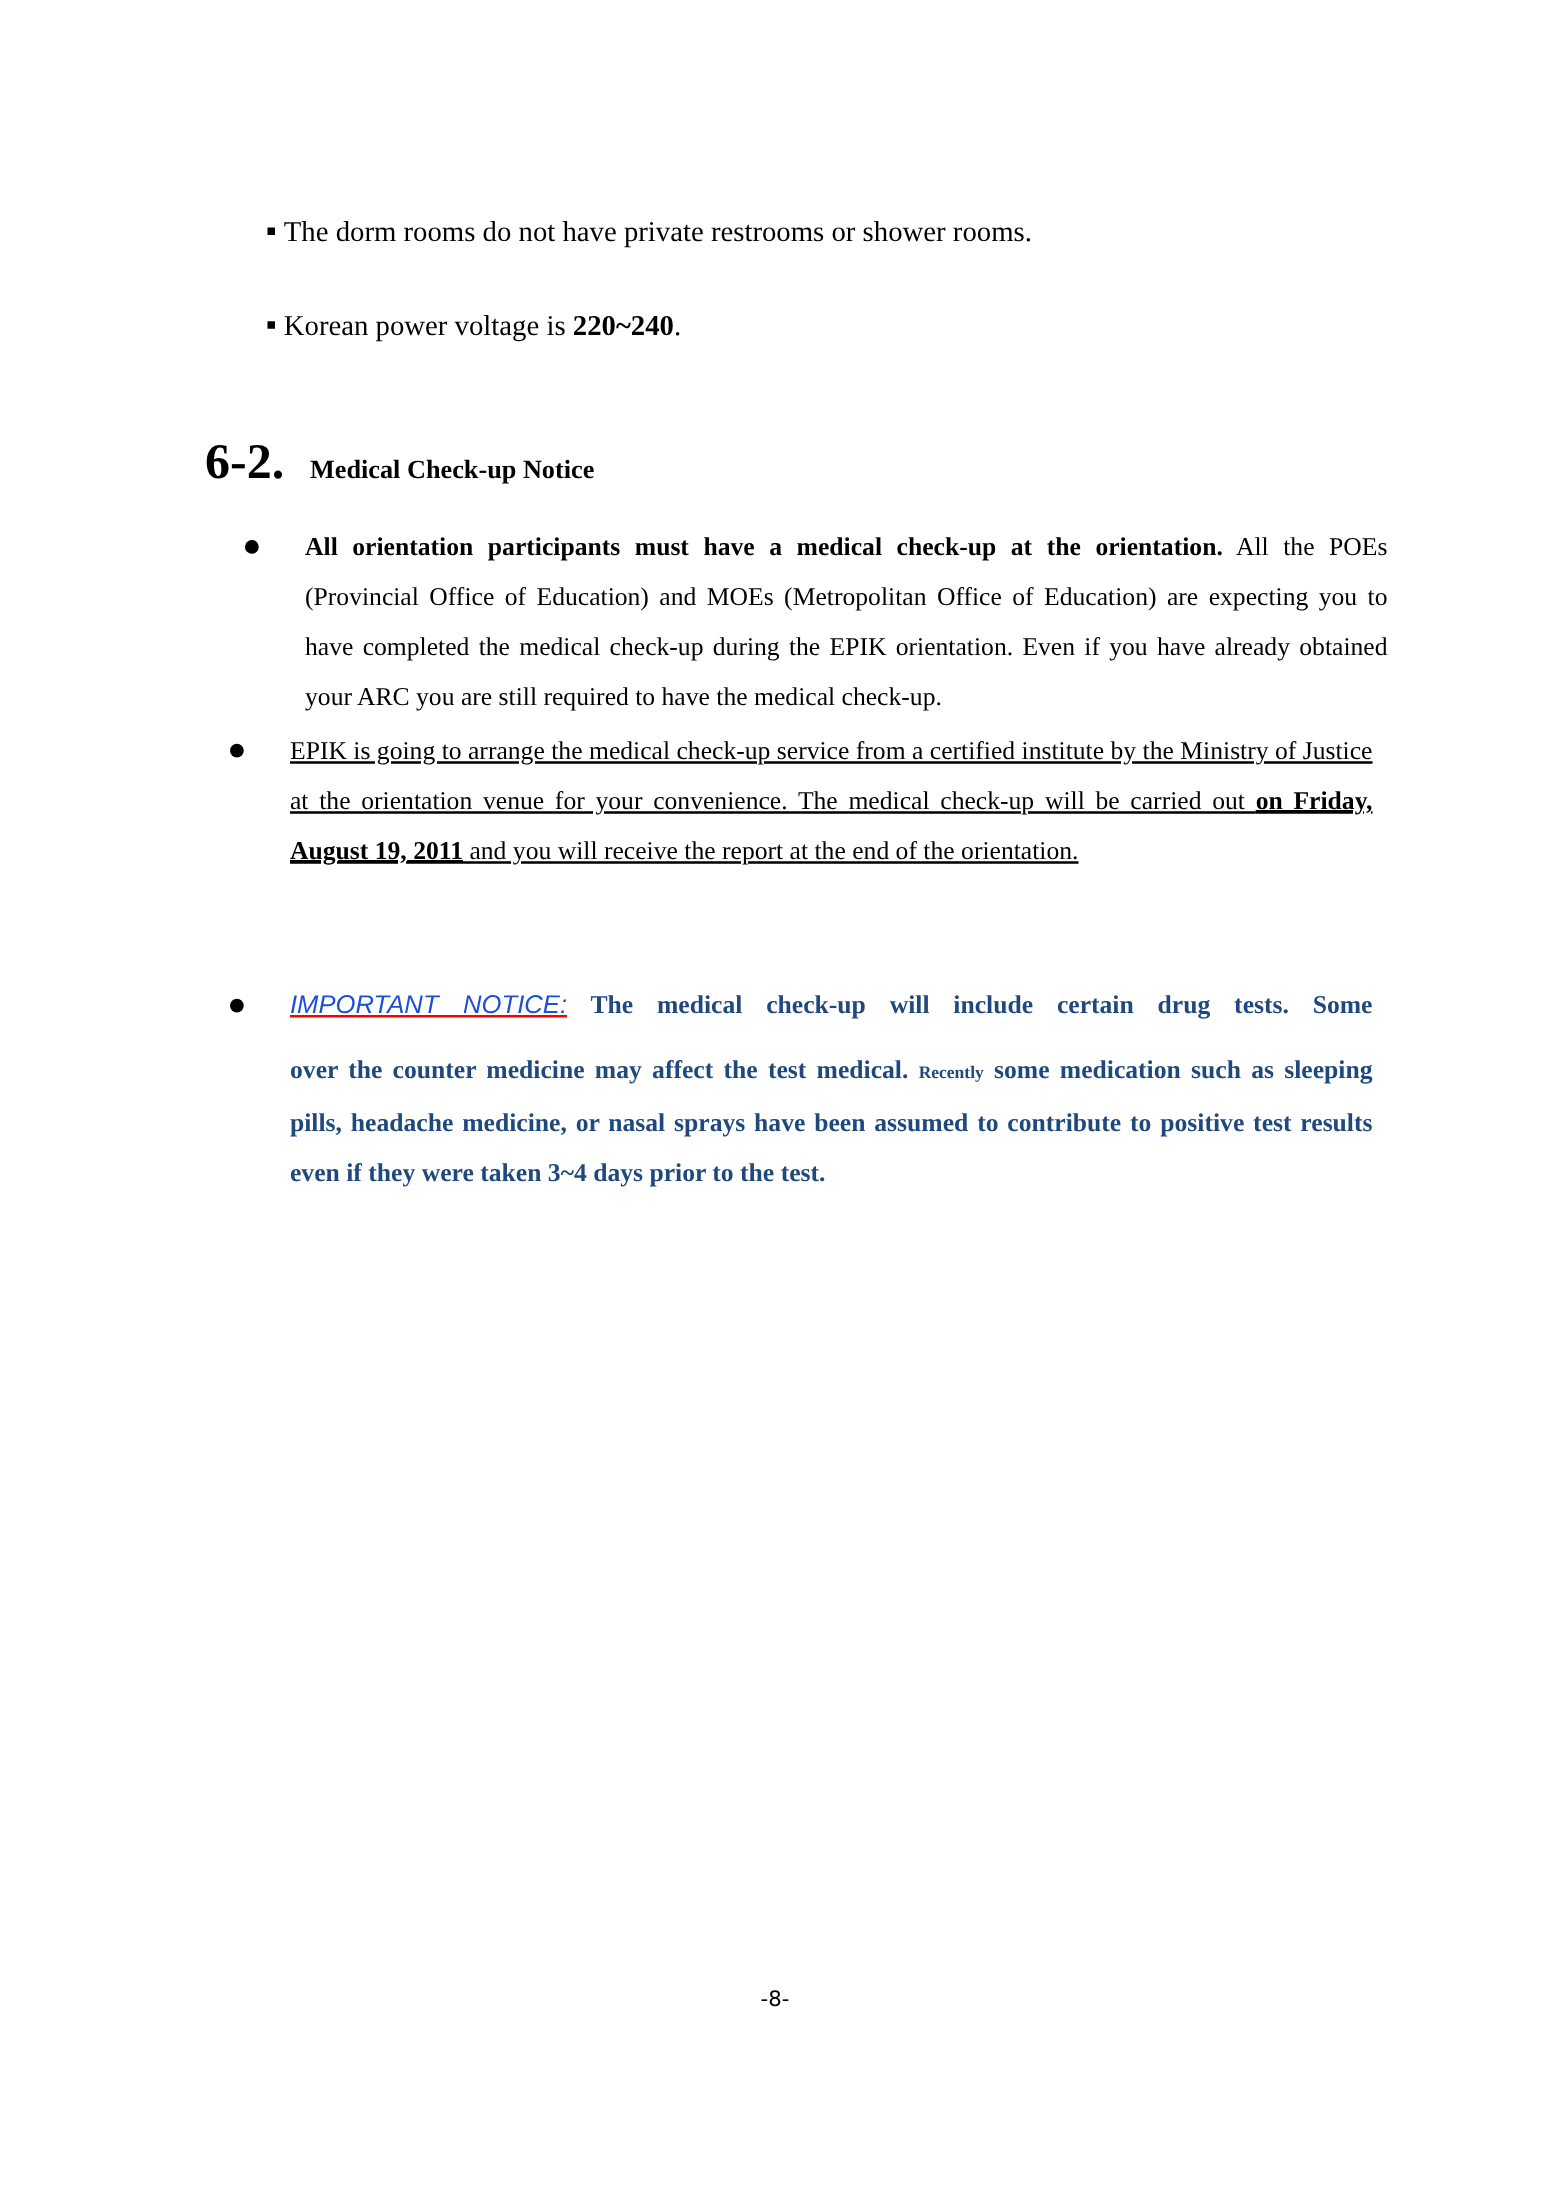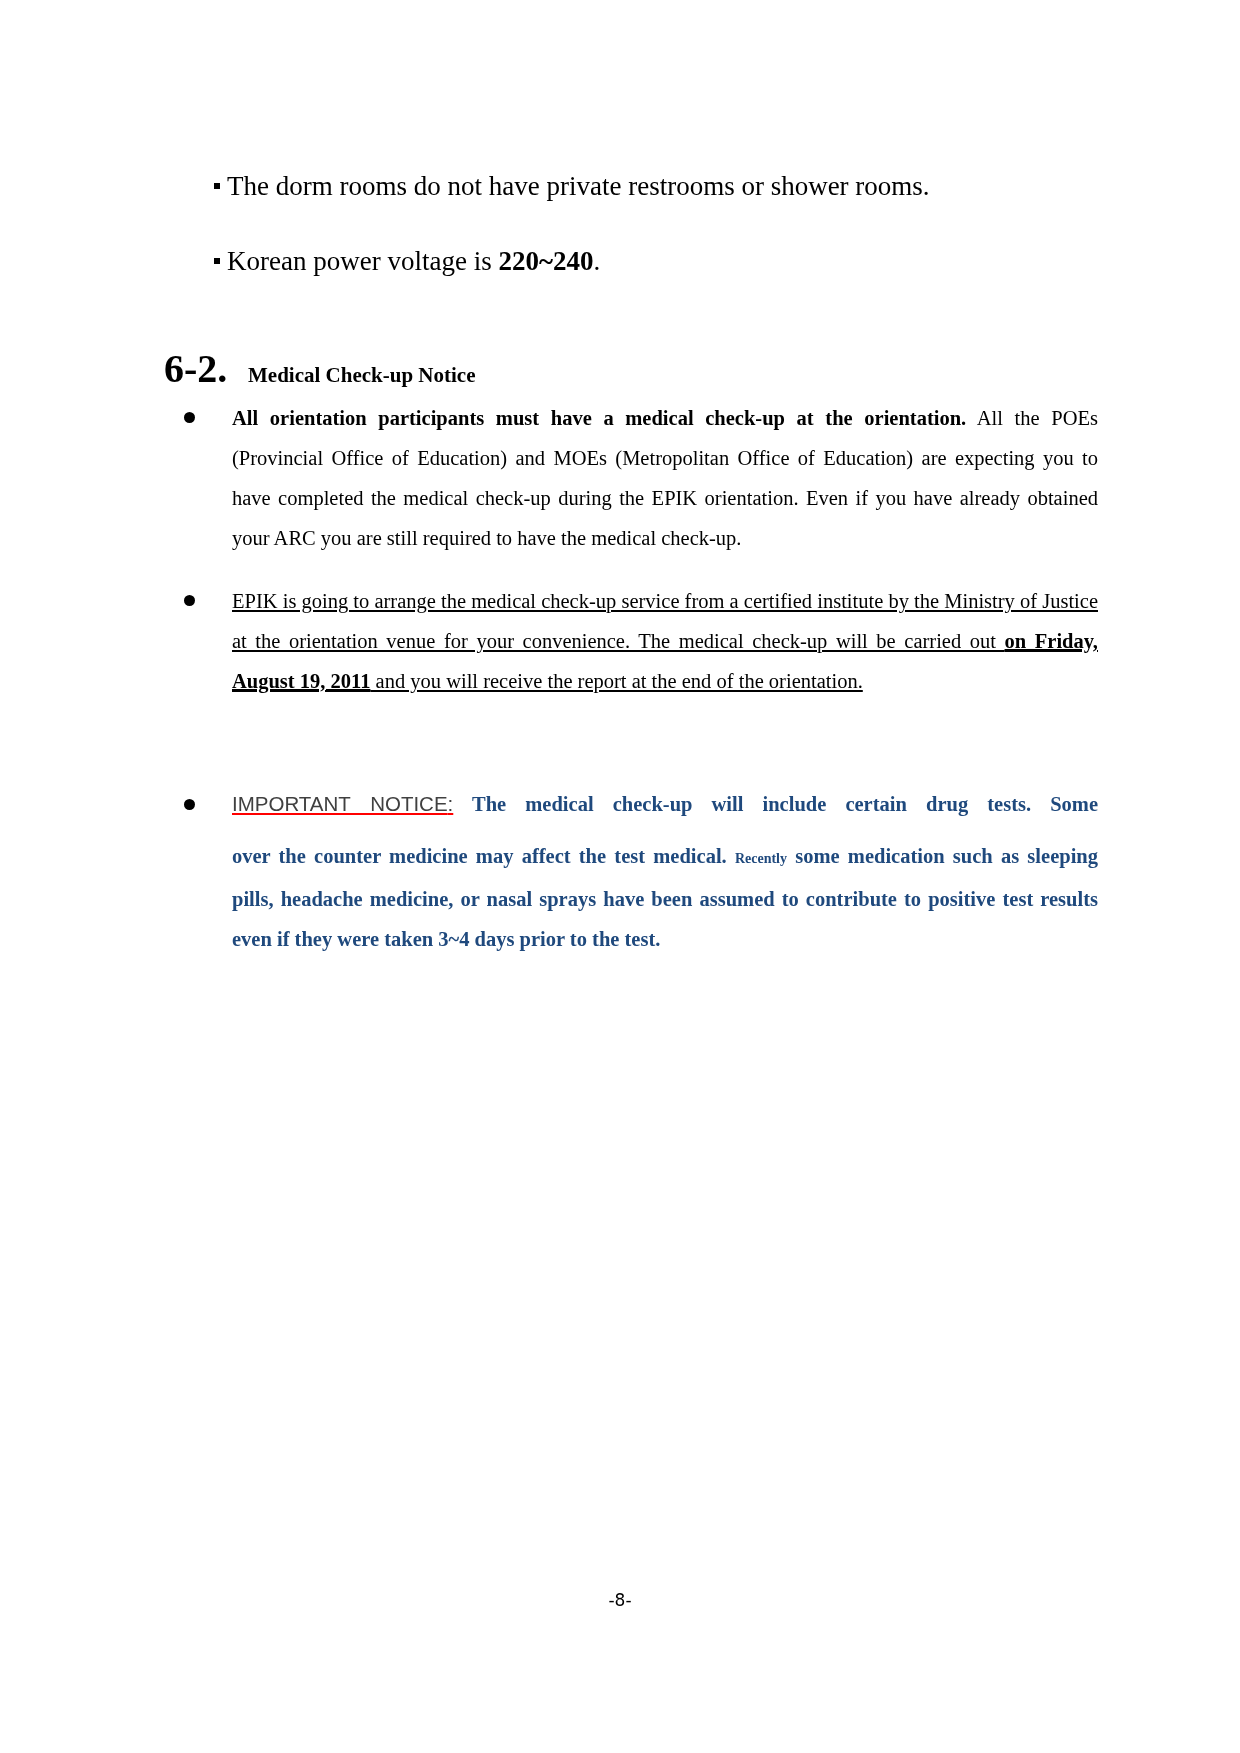--- a/index.html
+++ b/index.html
@@ -1,31 +1,31 @@
 <!DOCTYPE html>
 <html><head>
 <meta charset="utf-8">
 <style>
   html, body { margin: 0; padding: 0; background: #ffffff; }
   body { width: 1240px; height: 1753px; position: relative; font-family: "Liberation Serif", serif; color: #000; }
-  .sq-item { position: absolute; left: 214px; font-size: 27px; line-height: 30px; white-space: nowrap; }
+  .sq-item { position: absolute; left: 214px; font-size: 23px; line-height: 30px; white-space: nowrap; }
   .sq-item .sq { display: inline-block; width: 6px; height: 6px; background: #000; margin-right: 7px; vertical-align: middle; position: relative; top: -3px; }
   .heading { position: absolute; left: 164px; top: 345px; font-weight: bold; white-space: nowrap; }
   .heading .num { font-size: 40px; display: inline-block; width: 84px; }
   .heading .title { font-size: 21px; }
   .bullet-block { position: absolute; left: 232px; width: 866px; font-size: 20.5px; text-align: justify; }
   .bullet-dot { position: absolute; left: -48px; width: 11px; height: 11px; border-radius: 50%; background: #000; }
-  .b1 { top: 398px; line-height: 40px; }
+  .b1 { top: 418px; line-height: 40px; margin-left: 12px; }
   .b1 .bullet-dot { top: 14px; }
   .b2 { top: 581px; line-height: 40px; text-decoration: underline; }
   .b2 .bullet-dot { top: 14px; }
   .b3 { top: 784px; line-height: 40px; color: #1f497d; font-weight: bold; }
   .b3 .bullet-dot { top: 15px; }
   .b3 .first-line { display: block; text-align: justify; text-align-last: justify; margin-bottom: 12px; }
-  .notice-label { color: #404040; font-family: "Liberation Sans", sans-serif; font-weight: normal; text-decoration: underline; text-decoration-color: #ff0000; font-size: 20.5px; }
+  .notice-label { color: #1d4ed8; font-family: "Liberation Sans", sans-serif; font-weight: normal; text-decoration: underline; text-decoration-color: #ff0000; font-size: 20.5px; font-style: italic; }
   .small { font-size: 14px; }
   .bold { font-weight: bold; }
   .date { font-weight: bold; text-decoration: underline; text-decoration-thickness: 2px; }
   .page-number { position: absolute; left: 0; width: 1240px; top: 1590px; text-align: center; font-family: "DejaVu Sans", sans-serif; font-size: 17px; }
 </style>
 </head>
 <body>
 
 <div class="sq-item" style="top:171px;">
   <span class="sq"></span><span>The dorm rooms do not have private restrooms or shower rooms.</span>

